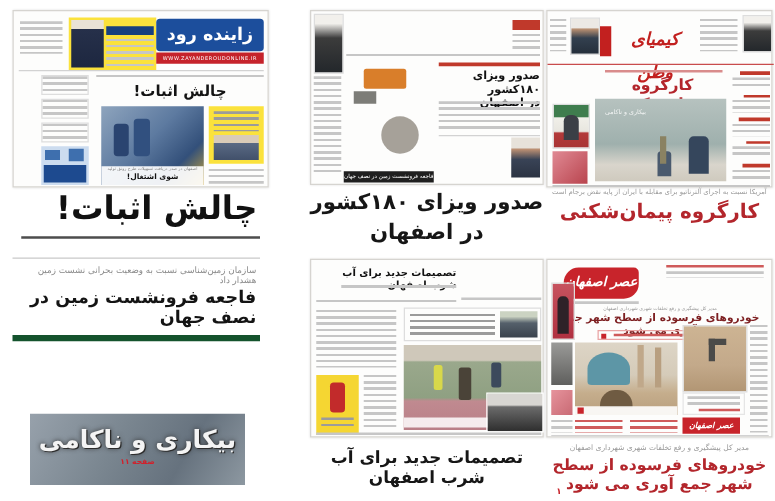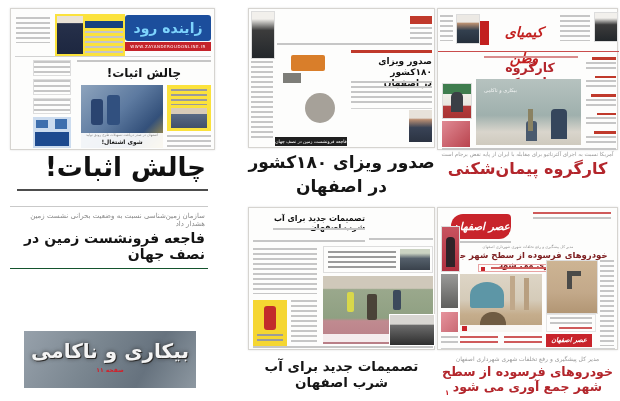--- a/index.html
+++ b/index.html
@@ -25,21 +25,21 @@
 
   <div class="thumb" style="left:10px;top:8px;width:205px;height:142px;">
     <div class="abs tl" style="left:5px;top:8px;width:34px;height:26px;"></div>
 
     <div class="abs" style="left:44px;top:5px;width:70px;height:42px;background:#fbe23c;">
       <div class="abs photo" style="left:2px;top:2px;width:26px;height:38px;background:linear-gradient(to bottom,#e9e2d6 18%,#26304a 20%,#1d2740 100%);"></div>
       <div class="abs" style="left:30px;top:7px;width:38px;height:7px;background:#17407e;"></div>
       <div class="abs tl" style="left:30px;top:17px;width:38px;height:22px;"></div>
     </div>
 
-    <div class="abs fa bold center" style="right:3px;top:6px;width:86px;height:26px;line-height:26px;background:#1c4e9c;border-radius:3px;color:#7dd3fc;font-size:14px;">زاینده رود</div>
+    <div class="abs fa bold center" style="right:3px;top:6px;width:86px;height:26px;line-height:26px;background:#1c4e9c;border-radius:3px;color:#ffffff;font-size:14px;">زاینده رود</div>
     <div class="abs center" style="right:3px;top:33px;width:86px;height:9px;line-height:9px;background:#c5232a;color:#fff;font-size:4px;letter-spacing:.5px;">WWW.ZAYANDEROUDONLINE.IR</div>
     <div class="abs hair" style="left:4px;top:47px;width:196px;height:1px;"></div>
 
     <div class="abs boxed tl" style="left:22px;top:51px;width:38px;height:16px;"></div>
     <div class="abs boxed tl" style="left:22px;top:70px;width:38px;height:16px;"></div>
     <div class="abs boxed tl" style="left:22px;top:89px;width:38px;height:16px;"></div>
     <div class="abs" style="left:22px;top:108px;width:38px;height:31px;background:#ccdcef;">
       <div class="abs" style="left:3px;top:3px;width:12px;height:8px;background:#3e6fae;"></div>
       <div class="abs" style="left:22px;top:2px;width:12px;height:10px;background:#3e6fae;"></div>
       <div class="abs" style="left:2px;top:15px;width:34px;height:14px;background:#1d4a8f;"></div>
@@ -59,21 +59,21 @@
       <div class="abs tl-d" style="left:4px;top:4px;width:36px;height:16px;"></div>
       <div class="abs photo" style="left:4px;top:23px;width:36px;height:20px;background:linear-gradient(to bottom,#d9cbb8 30%,#5a6a84 32%,#41506a 100%);"></div>
     </div>
     <div class="abs tl" style="left:156px;top:126px;width:44px;height:12px;"></div>
   </div>
 
   <div class="abs fa right" style="left:10px;top:152px;width:198px;">
     <span class="bold" style="display:inline-block;font-size:26px;color:#111;border-bottom:2px solid #4d4d4d;padding:0 2px 7px 28px;">چالش اثبات!</span>
   </div>
 
-  <div class="abs fa right" style="left:10px;top:206px;width:198px;border-top:1px solid #c9c9c9;border-bottom:1px solid #14532d;padding:5px 3px 6px 3px;box-sizing:border-box;">
+  <div class="abs fa right" style="left:10px;top:206px;width:198px;border-top:1px solid #c9c9c9;border-bottom:5px solid #14532d;padding:5px 3px 6px 3px;box-sizing:border-box;">
     <div style="font-size:7px;color:#888;">سازمان زمین‌شناسی نسبت به وضعیت بحرانی نشست زمین هشدار داد</div>
     <div class="bold" style="font-size:14px;color:#141414;margin-top:2px;">فاجعه فرونشست زمین در نصف جهان</div>
   </div>
 
 
   <div class="abs photo" style="left:24px;top:331px;width:172px;height:57px;background:linear-gradient(120deg,#97a1ab 0%,#7a8690 40%,#66727e 70%,#8d98a1 100%);">
     <div class="fa bold center" style="margin-top:8px;font-size:20px;color:#f4f4f4;text-shadow:1px 1px 0 #2c2c2c,0 0 4px #333;">بیکاری و ناکامی</div>
     <div class="fa bold center" style="font-size:6px;color:#d2202a;margin-top:3px;">صفحه ۱۱</div>
   </div>
 

